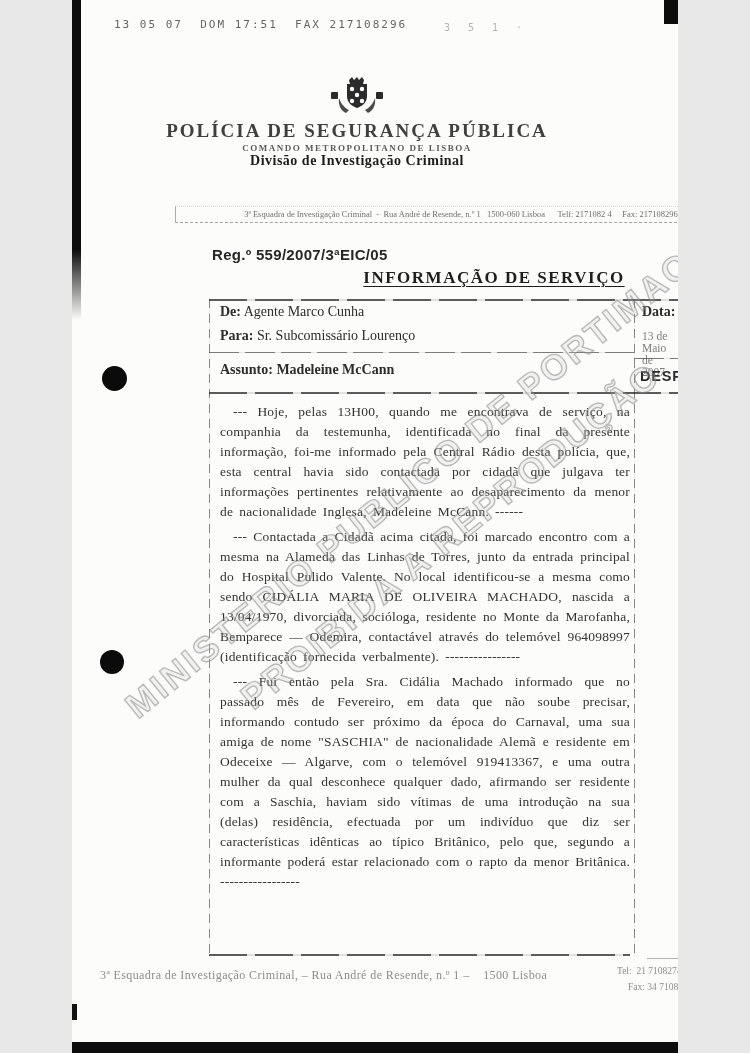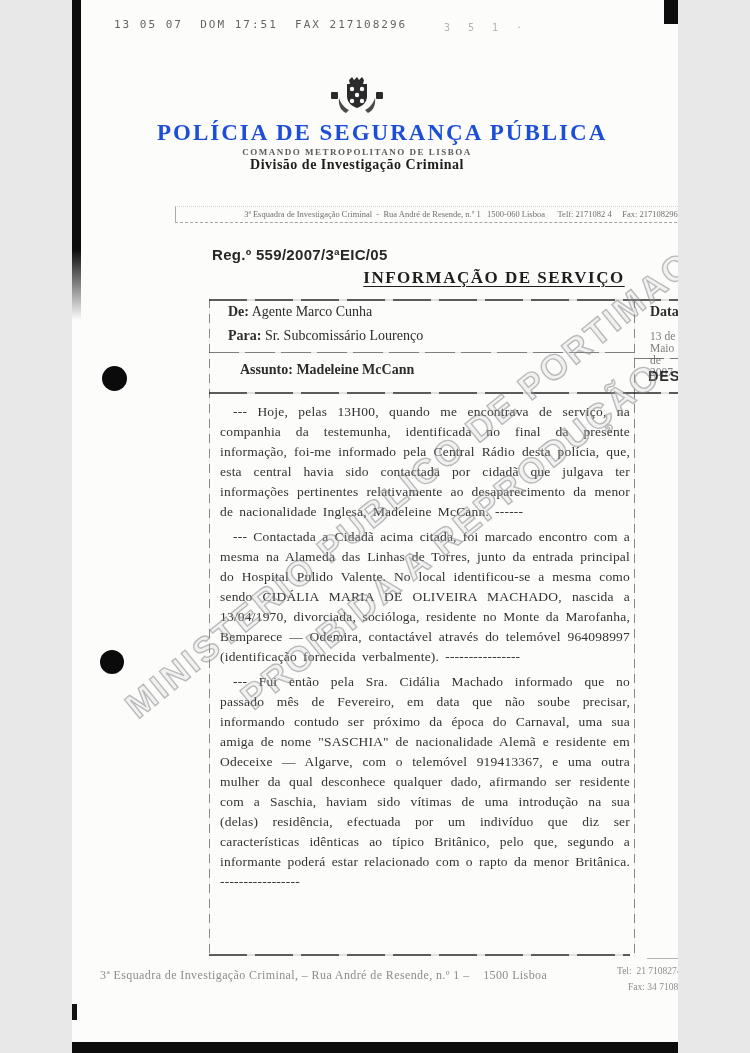--- a/index.html
+++ b/index.html
@@ -19,21 +19,21 @@
     font-family:"DejaVu Sans Mono",monospace;font-size:11px;letter-spacing:2px;
     color:rgba(55,55,55,.78);white-space:pre;filter:blur(.3px);}
   .fax-faint{position:absolute;left:372px;top:22px;font-family:"DejaVu Sans Mono",monospace;
     font-size:10px;letter-spacing:6px;color:rgba(70,70,70,.4);white-space:pre;}
   
   .hand-num{position:absolute;left:648px;top:8px;width:80px;height:52px;}
   
   .letterhead{position:absolute;left:85px;top:76px;width:400px;text-align:center;}
   .crest{display:block;margin:0 auto 4px;filter:blur(.4px);}
   .ministry{font-size:7.5px;letter-spacing:1.5px;color:rgba(70,70,70,.75);white-space:pre;}
-  .orgname{font-size:23px;font-weight:bold;letter-spacing:2px;color:#1d4ed8;
+  .orgname{font-size:19px;font-weight:bold;letter-spacing:2px;color:#404040;
     margin-top:1px;filter:blur(.25px);white-space:nowrap;}
   .command{font-size:9px;letter-spacing:1.5px;font-weight:bold;color:rgba(50,50,50,.8);margin-top:1px;}
   .division{font-size:14px;font-weight:bold;color:#1c1c1c;letter-spacing:.5px;filter:blur(.2px);}
   .address-strip{position:absolute;left:103px;top:206px;width:562px;
     font-size:8.5px;color:rgba(75,75,75,.8);white-space:pre;
     border-left:1px solid rgba(90,90,90,.5);padding:2px 0 3px 4px;
     border-bottom:1px dashed rgba(90,90,90,.55);border-top:1px dotted rgba(120,120,120,.3);filter:blur(.2px);text-align:center;}
   
   .reg{position:absolute;left:140px;top:246px;font-size:15px;font-weight:bold;
     font-family:"Liberation Sans",sans-serif;color:#272727;letter-spacing:.3px;filter:blur(.25px);}
@@ -43,21 +43,21 @@
   
   .paraph{position:absolute;left:650px;top:213px;}
   
   .hline{position:absolute;height:2px;
     background:repeating-linear-gradient(90deg,rgba(30,30,30,.72) 0 38px,rgba(30,30,30,.12) 38px 46px);}
   .hline.thin{height:1px;background:repeating-linear-gradient(90deg,rgba(40,40,40,.6) 0 30px,rgba(40,40,40,.1) 30px 36px);}
   .hline.faint{height:1px;background:rgba(90,90,90,.45);}
   .vline{position:absolute;width:1px;
     background:repeating-linear-gradient(180deg,rgba(40,40,40,.55) 0 9px,rgba(40,40,40,.08) 9px 15px);}
   
-  .field{position:absolute;font-size:14px;color:#2c2c2c;filter:blur(.2px);margin-left:8px;}
+  .field{position:absolute;font-size:14px;color:#2c2c2c;filter:blur(.2px);}
   .field .lbl{font-weight:bold;}
   .despacho{font-family:"Liberation Sans",sans-serif;font-weight:bold;font-size:14.5px;letter-spacing:.8px;}
   .datev{font-size:11.5px;color:rgba(70,70,70,.7);}
   
   .body-text{position:absolute;left:148px;top:402px;width:410px;
     font-size:13.5px;line-height:20px;text-align:justify;color:#333;
     letter-spacing:.2px;word-spacing:2.5px;filter:blur(.28px);}
   .body-text p{margin:0 0 5px 0;text-indent:13px;}
   
   .watermark{position:absolute;left:28px;top:290px;width:660px;height:440px;
@@ -156,21 +156,21 @@
   <div class="field" style="left:148px;top:304px;">
     <span class="lbl">De:</span>
     <span>Agente Marco Cunha</span>
   </div>
   <div class="field" style="left:148px;top:328px;">
     <span class="lbl">Para:</span>
     <span>Sr. Subcomissário Lourenço</span>
   </div>
   <div class="field lbl" style="left:570px;top:304px;font-weight:bold;">Data:</div>
   <div class="field datev" style="left:570px;top:330px;">13 de Maio de 2007</div>
-  <div class="field" style="left:160px;top:362px;font-weight:bold;">
+  <div class="field" style="left:148px;top:362px;font-weight:bold;">
     <span class="lbl">Assunto:</span>
     <span>Madeleine McCann</span>
   </div>
   <div class="field despacho" style="left:568px;top:368px;text-align:center;">DESPACHO:</div>
 
   <div class="body-text">
     <p>--- Hoje, pelas 13H00, quando me encontrava de serviço, na companhia da testemunha, identificada no final da presente informação, foi-me informado pela Central Rádio desta polícia, que, esta central havia sido contactada por cidadã que julgava ter informações pertinentes relativamente ao desaparecimento da menor de nacionalidade Inglesa, Madeleine McCann. ------</p>
     <p>--- Contactada a Cidadã acima citada, foi marcado encontro com a mesma na Alameda das Linhas de Torres, junto da entrada principal do Hospital Pulido Valente. No local identificou-se a mesma como sendo CIDÁLIA MARIA DE OLIVEIRA MACHADO, nascida a 13/04/1970, divorciada, socióloga, residente no Monte da Marofanha, Bemparece — Odemira, contactável através do telemóvel 964098997 (identificação fornecida verbalmente). ----------------</p>
     <p>--- Fui então pela Sra. Cidália Machado informado que no passado mês de Fevereiro, em data que não soube precisar, informando contudo ser próximo da época do Carnaval, uma sua amiga de nome "SASCHIA" de nacionalidade Alemã e residente em Odeceixe — Algarve, com o telemóvel 919413367, e uma outra mulher da qual desconhece qualquer dado, afirmando ser residente com a Saschia, haviam sido vítimas de uma introdução na sua (delas) residência, efectuada por um indivíduo que diz ser características idênticas ao típico Britânico, pelo que, segundo a informante poderá estar relacionado com o rapto da menor Britânica. -----------------</p>
   </div>

